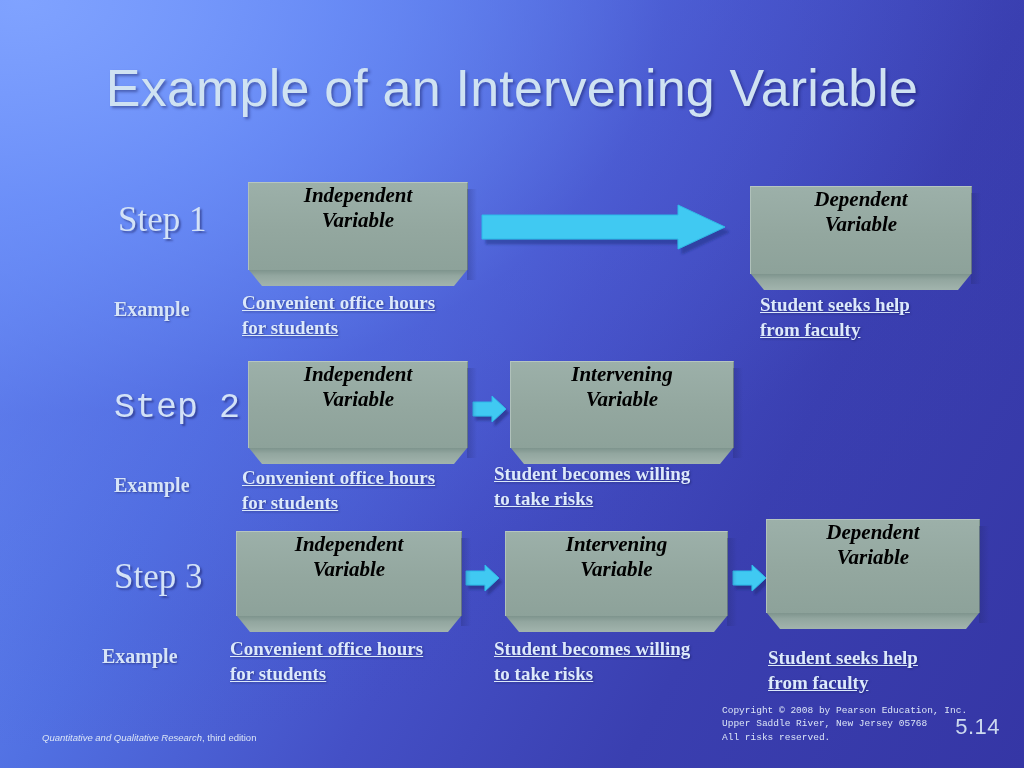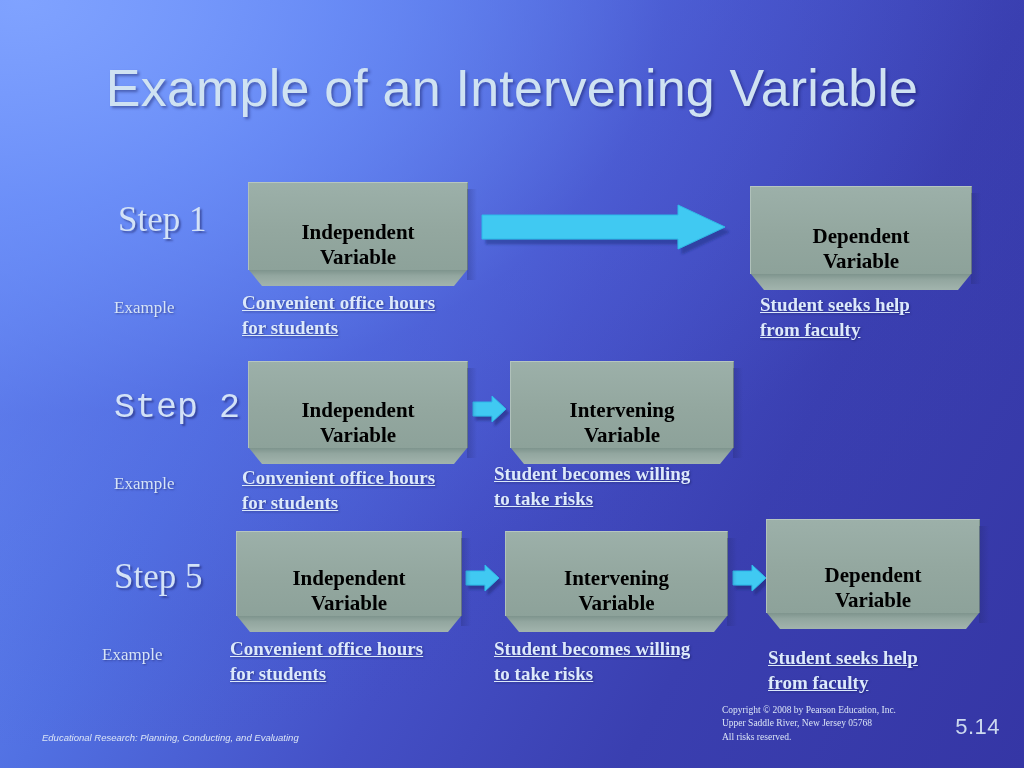--- a/index.html
+++ b/index.html
@@ -36,43 +36,44 @@
   .step-label {
     position: absolute;
     font-size: 35px;
     color: #d3e2f7;
     font-weight: 400;
     text-shadow: 2px 2px 2px rgba(25,30,95,0.50);
     white-space: nowrap;
   }
   .example-label {
     position: absolute;
-    font-size: 17px;
-    font-weight: normal;
+    font-size: 20px;
+    font-weight: bold;
     color: #d6e4f8;
     text-shadow: 1px 1px 2px rgba(25,30,95,0.50);
     white-space: nowrap;
   }
 
   
   .box {
     position: absolute;
     box-sizing: border-box;
     background: linear-gradient(180deg, #9cb0a9 0%, #93a79f 55%, #8da29a 100%);
     border-top: 1px solid #b6c6c0;
     border-left: 1px solid #b0c1bb;
     border-right: 1px solid #7d938c;
     display: flex;
-    align-items: flex-end;
+    align-items: flex-start;
     justify-content: center;
     text-align: center;
     color: #000;
     font-weight: bold;
     line-height: 1.18;
     z-index: 3;
+    font-style: italic;
   }
   
   .box::after {
     content: "";
     position: absolute;
     left: 0;
     top: 100%;
     width: 100%;
     height: 16px;
     background: linear-gradient(180deg, #7e948d 0%, #92a69f 35%, #a2b4ad 100%);
@@ -120,21 +121,21 @@
     font-family: "Liberation Sans", "DejaVu Sans", sans-serif;
     font-size: 9.5px;
     line-height: 1.42;
     color: #dbe5f6;
   }
   #footer-left .ital { font-style: italic; }
   #footer-right {
     position: absolute;
     left: 722px;
     bottom: 24px;
-    font-family: Liberation Serif, serif;
+    font-family: Liberation Mono, monospace;
     font-size: 9.5px;
     line-height: 1.42;
     color: #dbe5f6;
   }
   #slide-number {
     position: absolute;
     right: 24px;
     bottom: 28px;
     font-family: "Liberation Sans", "DejaVu Sans", sans-serif;
     font-size: 22px;
@@ -216,21 +217,21 @@
 
   <div class="caption" style="left:242px; top:465px; width:250px;">
     <span class="box-text">Convenient office hours</span>
     <span class="box-text">for students</span>
   </div>
   <div class="caption" style="left:494px; top:461px; width:255px;">
     <span class="box-text">Student becomes willing</span>
     <span class="box-text">to take risks</span>
   </div>
 
-  <div class="step-label" style="left:114px; top:557px;">Step 5</div>
+  <div class="step-label" style="left:114px; top:557px;">Step 3</div>
   <div class="example-label" style="left:102px; top:645px;">Example</div>
 
   <div class="box" style="left:236px; top:531px; width:226px; height:85px; font-size:21px;">
     <span>
       <span class="box-text">Independent</span>
       <span class="box-text">Variable</span>
     </span>
   </div>
 
   <div class="arrow-small" style="left:466px; top:563px;">
@@ -276,21 +277,21 @@
   <div class="caption" style="left:494px; top:636px; width:255px;">
     <span class="box-text">Student becomes willing</span>
     <span class="box-text">to take risks</span>
   </div>
   <div class="caption" style="left:768px; top:645px; width:240px;">
     <span class="box-text">Student seeks help</span>
     <span class="box-text">from faculty</span>
   </div>
 
   <div id="footer-left">
-    <div class="ital">Educational Research: Planning, Conducting, and Evaluating</div>
+    <div><span class="ital">Quantitative and Qualitative Research</span><span>, third edition</span></div>
   </div>
 
   <div id="footer-right">
     <div>Copyright © 2008 by Pearson Education, Inc.</div>
     <div>Upper Saddle River, New Jersey 05768</div>
     <div>All risks reserved.</div>
   </div>
 
   <div id="slide-number">5.14</div>
 

